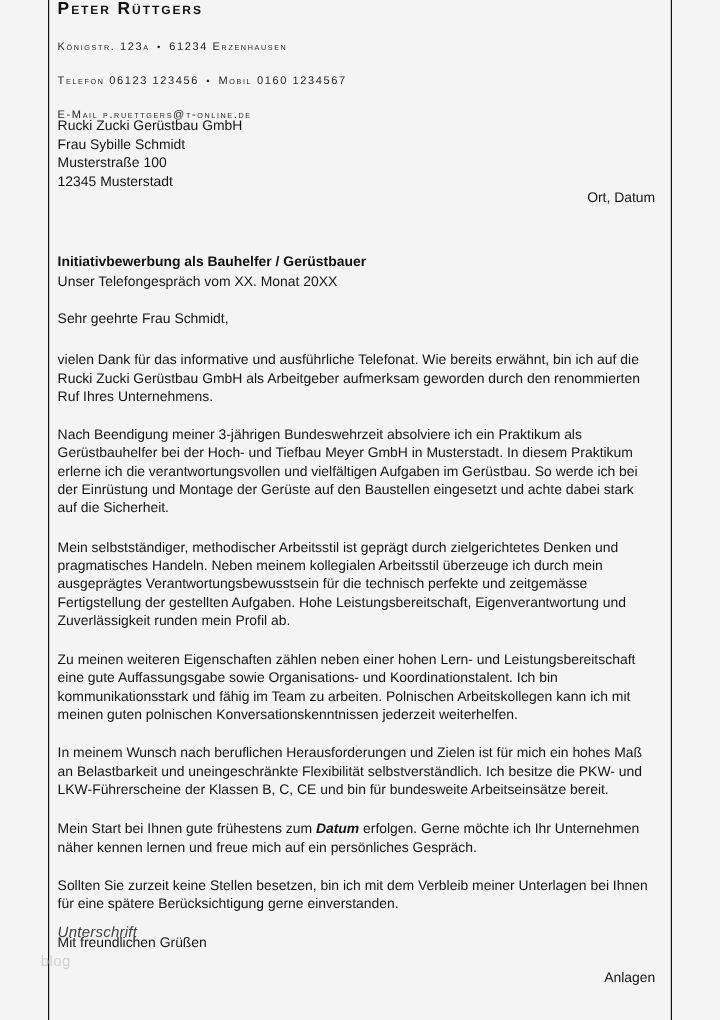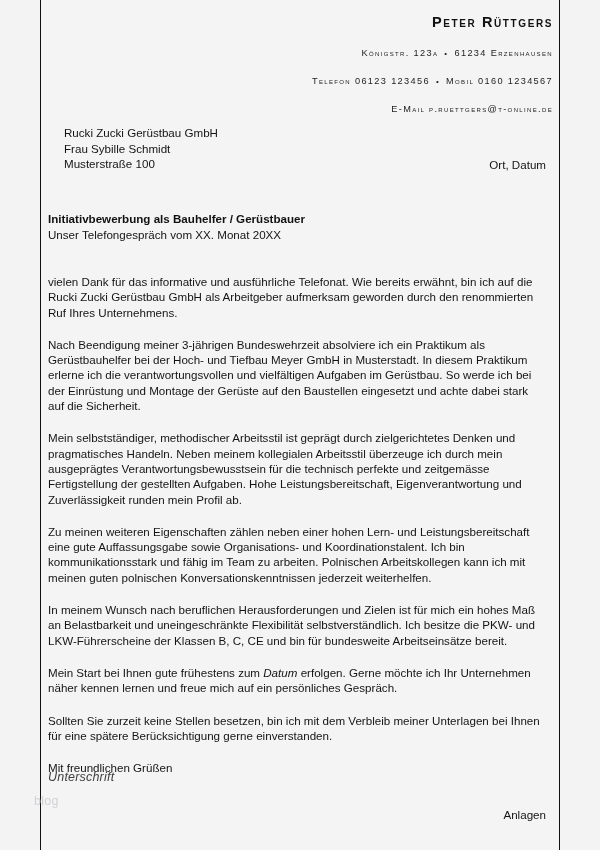--- a/index.html
+++ b/index.html
@@ -38,22 +38,22 @@
   #content {
     position: absolute;
     left: 48px;
     top: 0;
     width: 505px;
     height: 850px;
   }
 
   
   .letterhead {
-    text-align: right;
-    padding-top: 14px;
+    text-align: left;
+    padding-top: 0;
   }
   .lh-name {
     font-size: 14.5px;
     font-weight: bold;
     letter-spacing: 1.6px;
     color: #111;
     font-variant: small-caps;
     text-transform: none;
   }
   .lh-line {
@@ -67,26 +67,25 @@
   .lh-sep {
     display: inline-block;
     padding: 0 6px;
     vertical-align: middle;
     font-size: 8px;
   }
 
   
   .recipient {
     position: absolute;
-    left: 16px;
+    left: 0;
     top: 97px;
     font-size: 11.6px;
     line-height: 15.6px;
     color: #141414;
-    margin-top: 28px;
   }
   .recipient div { white-space: nowrap; }
 
   .place-date {
     position: absolute;
     right: 7px;
     top: 158px;
     font-size: 11.6px;
     color: #141414;
   }
@@ -116,21 +115,21 @@
     left: 0;
     top: 258px;
     width: 497px;
     font-size: 11.6px;
     line-height: 15.3px;
     color: #141414;
     text-align: left;
   }
   .salutation { margin: 0 0 19px 0; }
   .para { margin: 16px 0 17px 0; }
-  .it { font-style: italic; }
+  .it { font-style: italic; font-weight: bold; }
 
   .closing { margin: 0; }
 
   
   .signature {
     position: absolute;
     left: 0;
     top: 770px;
     font-size: 12.5px;
     font-style: italic;
@@ -170,30 +169,32 @@
       <div class="lh-line">
         <span>Telefon 06123 123456</span><span class="lh-sep">•</span><span>Mobil 0160 1234567</span>
       </div>
       <div class="lh-line">E-Mail p.ruettgers@t-online.de</div>
     </div>
 
     <div class="recipient">
       <div>Rucki Zucki Gerüstbau GmbH</div>
       <div>Frau Sybille Schmidt</div>
       <div>Musterstraße 100</div>
+      <div>12345 Musterstadt</div>
     </div>
 
     <div class="place-date">Ort, Datum</div>
 
     <div class="subject">
       <div class="subject-main">Initiativbewerbung als Bauhelfer / Gerüstbauer</div>
       <div class="subject-sub">Unser Telefongespräch vom XX. Monat 20XX</div>
     </div>
 
     <div class="body-block">
+      <p class="salutation">Sehr geehrte Frau Schmidt,</p>
       <p class="para">vielen Dank für das informative und ausführliche Telefonat. Wie bereits erwähnt, bin ich auf die Rucki Zucki Gerüstbau GmbH als Arbeitgeber aufmerksam geworden durch den renommierten Ruf Ihres Unternehmens.</p>
       <p class="para">Nach Beendigung meiner 3-jährigen Bundeswehrzeit absolviere ich ein Praktikum als Gerüstbauhelfer bei der Hoch- und Tiefbau Meyer GmbH in Musterstadt. In diesem Praktikum erlerne ich die verantwortungsvollen und vielfältigen Aufgaben im Gerüstbau. So werde ich bei der Einrüstung und Montage der Gerüste auf den Baustellen eingesetzt und achte dabei stark auf die Sicherheit.</p>
       <p class="para">Mein selbstständiger, methodischer Arbeitsstil ist geprägt durch zielgerichtetes Denken und pragmatisches Handeln. Neben meinem kollegialen Arbeitsstil überzeuge ich durch mein ausgeprägtes Verantwortungsbewusstsein für die technisch perfekte und zeitgemässe Fertigstellung der gestellten Aufgaben. Hohe Leistungsbereitschaft, Eigenverantwortung und Zuverlässigkeit runden mein Profil ab.</p>
       <p class="para">Zu meinen weiteren Eigenschaften zählen neben einer hohen Lern- und Leistungsbereitschaft eine gute Auffassungsgabe sowie Organisations- und Koordinationstalent. Ich bin kommunikationsstark und fähig im Team zu arbeiten. Polnischen Arbeitskollegen kann ich mit meinen guten polnischen Konversationskenntnissen jederzeit weiterhelfen.</p>
       <p class="para">In meinem Wunsch nach beruflichen Herausforderungen und Zielen ist für mich ein hohes Maß an Belastbarkeit und uneingeschränkte Flexibilität selbstverständlich. Ich besitze die PKW- und LKW-Führerscheine der Klassen B, C, CE und bin für bundesweite Arbeitseinsätze bereit.</p>
       <p class="para"><span>Mein Start bei Ihnen gute frühestens zum </span><span class="it">Datum</span><span> erfolgen. Gerne möchte ich Ihr Unternehmen näher kennen lernen und freue mich auf ein persönliches Gespräch.</span></p>
       <p class="para">Sollten Sie zurzeit keine Stellen besetzen, bin ich mit dem Verbleib meiner Unterlagen bei Ihnen für eine spätere Berücksichtigung gerne einverstanden.</p>
       <p class="closing">Mit freundlichen Grüßen</p>
     </div>
 

